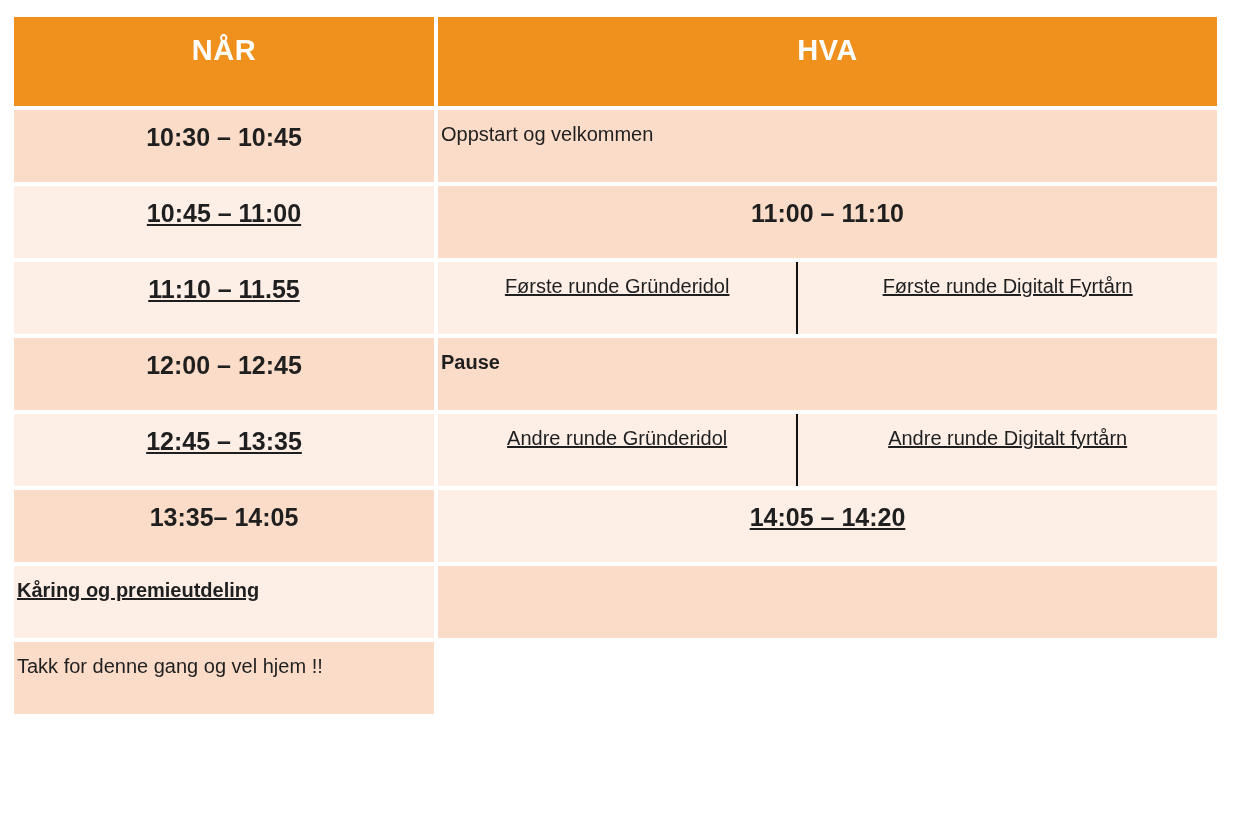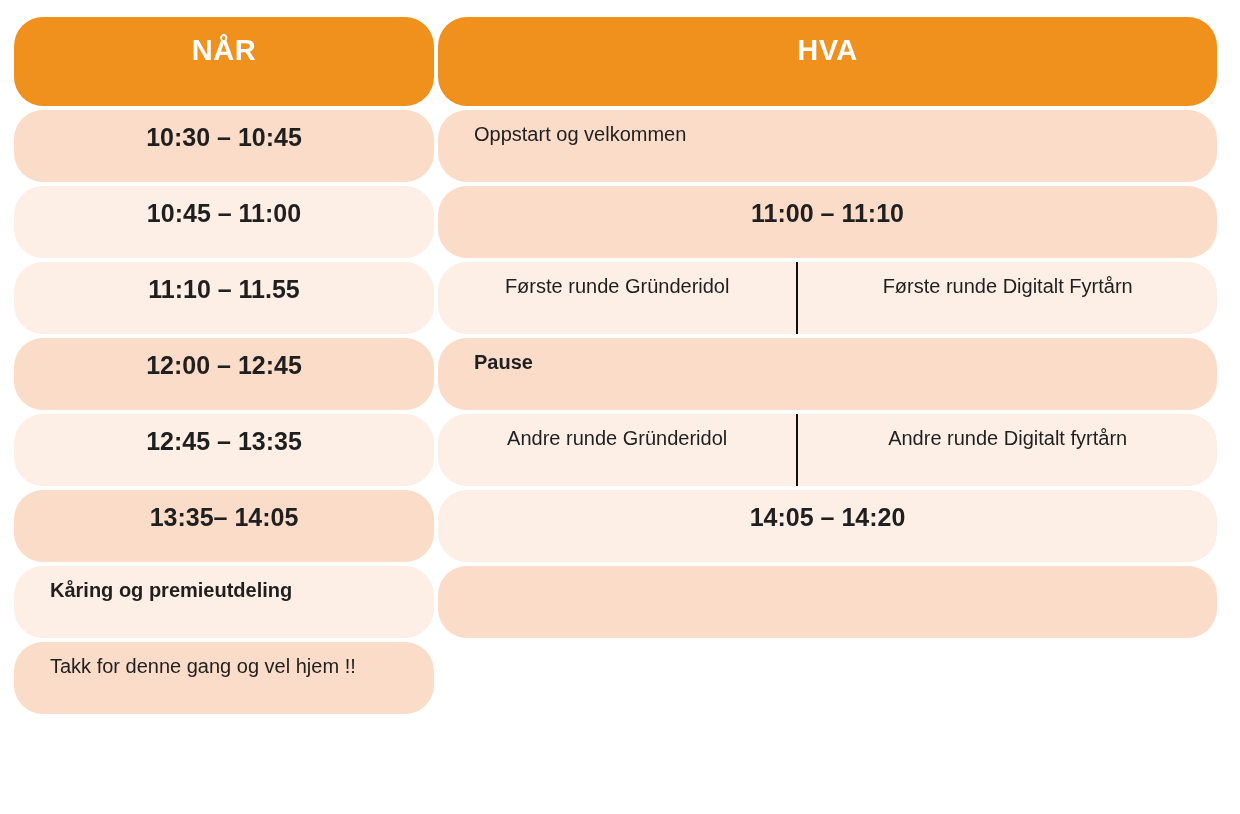--- a/index.html
+++ b/index.html
@@ -20,44 +20,44 @@
     font-family:"Liberation Sans","DejaVu Sans",sans-serif;
     color:var(--text);
   }
   .table{
     width:1203px;
     display:grid;
     grid-template-columns:420px 779px;
     gap:4px;
     background:var(--page-bg);
   }
-  .cell{min-height:72px;border-radius:29px;}
+  .cell{min-height:72px;}
   .th{
     background:var(--header-bg);
     color:var(--header-text);
     font-weight:bold;
     font-size:29px;
     min-height:89px;
     display:flex;
     justify-content:center;
     align-items:flex-start;
     padding-top:17px;
     letter-spacing:0.5px;
   }
   .dark{background:var(--row-dark);}
-  .light{background:var(--row-light);}
+  .light{background:var(--row-light);text-decoration:underline;}
   .time{
     font-weight:bold;
     font-size:25px;
     text-align:center;
     padding-top:13px;
   }
   .what{
     font-size:20px;
-    padding:13px 10px 10px 36px;
+    padding:13px 10px 10px 3px;
   }
   .b{font-weight:bold;}
   .split{
     display:flex;
     padding:0;
   }
   .half{
     display:flex;
     justify-content:center;
     align-items:flex-start;

